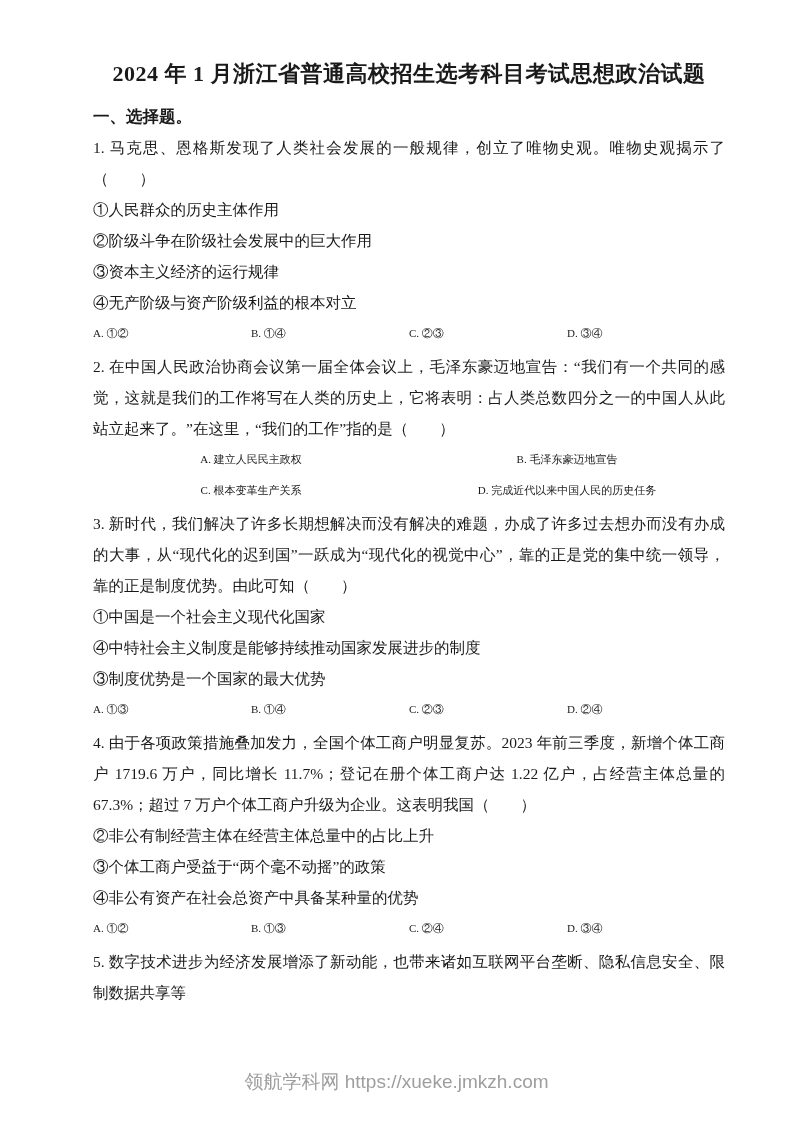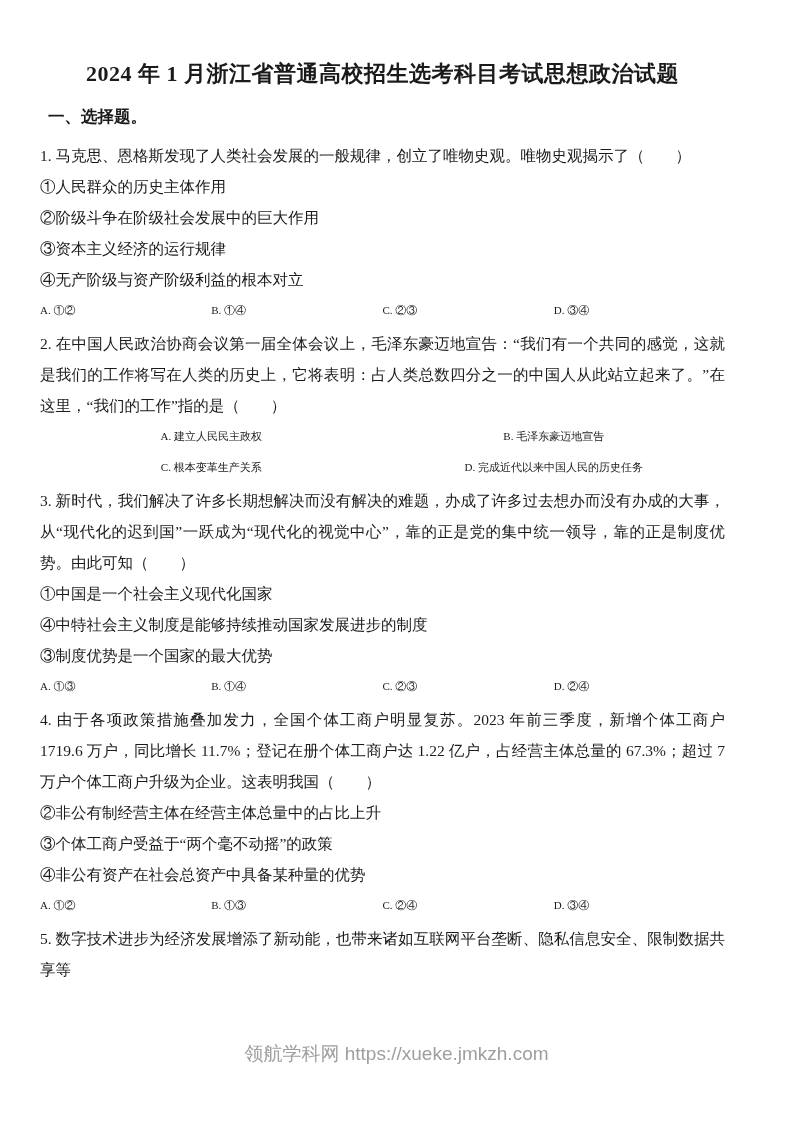--- a/index.html
+++ b/index.html
@@ -9,37 +9,37 @@
   }
   body {
     width: 793px;
     height: 1122px;
     position: relative;
     overflow: hidden;
     font-family: "Liberation Serif", "DejaVu Serif", serif;
     color: #1a1a1a;
   }
   .page {
-    padding: 56px 68px 0 40px;
+    padding: 56px 68px 0 93px;
     box-sizing: border-box;
     width: 793px;
   }
   .title {
     font-size: 22px;
     line-height: 36px;
     font-weight: bold;
     text-align: center;
     margin: 0 0 10px 0;
     letter-spacing: 0.5px;
   }
   .section-heading {
     font-size: 16.5px;
     font-weight: bold;
     line-height: 30px;
-    margin: 8px;
+    margin: 0;
   }
   .question {
     margin: 0 0 2px 0;
   }
   .question p {
     margin: 0;
     font-size: 15.5px;
     line-height: 31px;
   }
   .stem {
@@ -49,21 +49,21 @@
   .choices {
     display: flex;
     flex-wrap: wrap;
     font-size: 11px;
     line-height: 31px;
   }
   .choices.cols4 > span { width: 25%; box-sizing: border-box; }
   .choices.cols2 > span { width: 50%; box-sizing: border-box; text-align: center; }
   .page-footer {
     position: absolute;
-    top: 1038px;
+    top: 1066px;
     left: 0;
     width: 793px;
     text-align: center;
     font-family: "Liberation Sans", "DejaVu Sans", sans-serif;
     font-size: 19px;
     line-height: 31px;
     color: #9e9e9e;
   }
 </style>
 </head>

